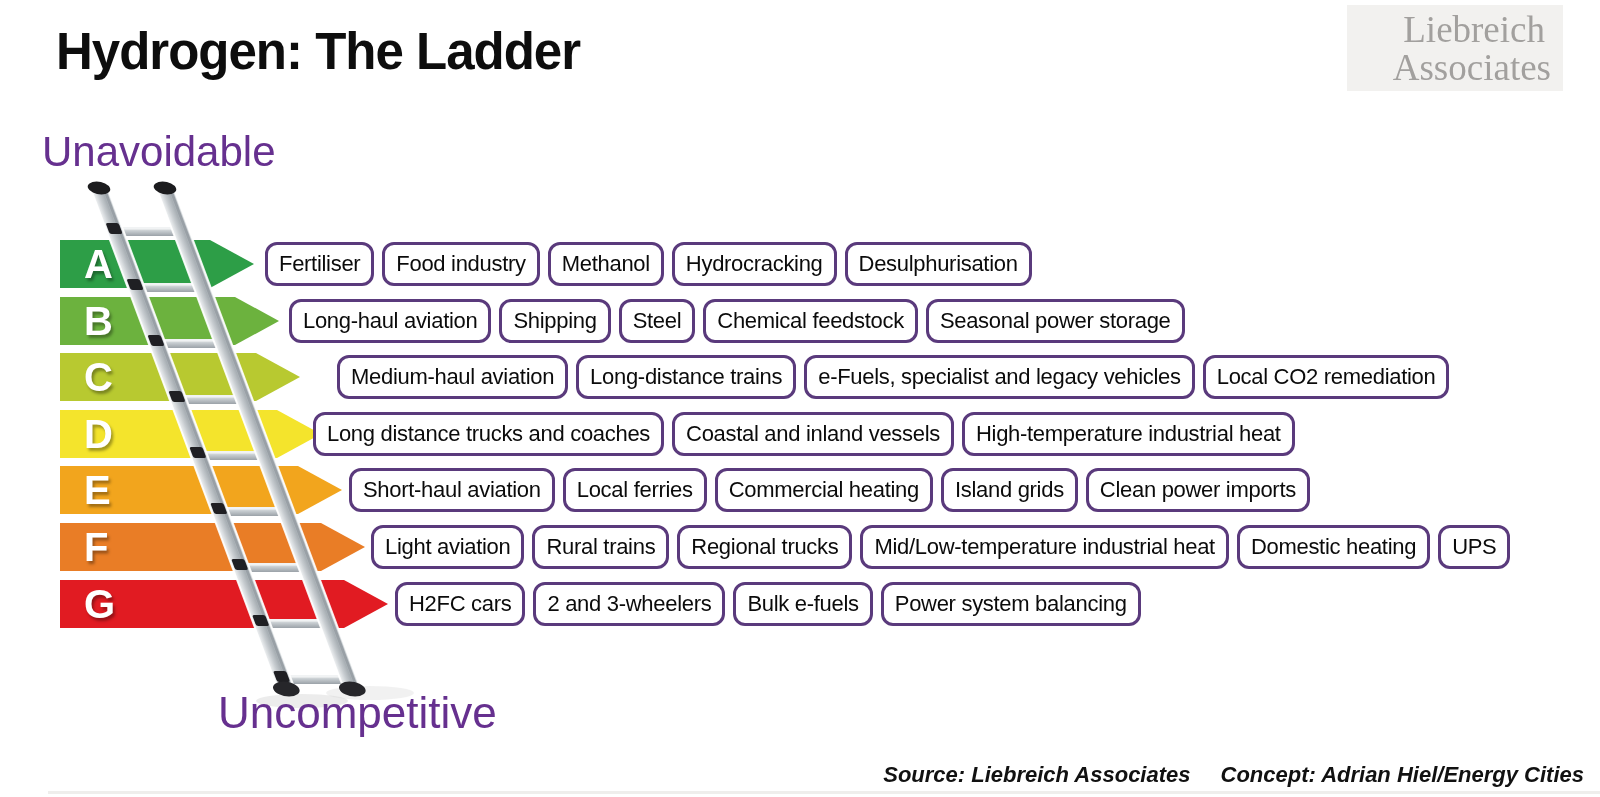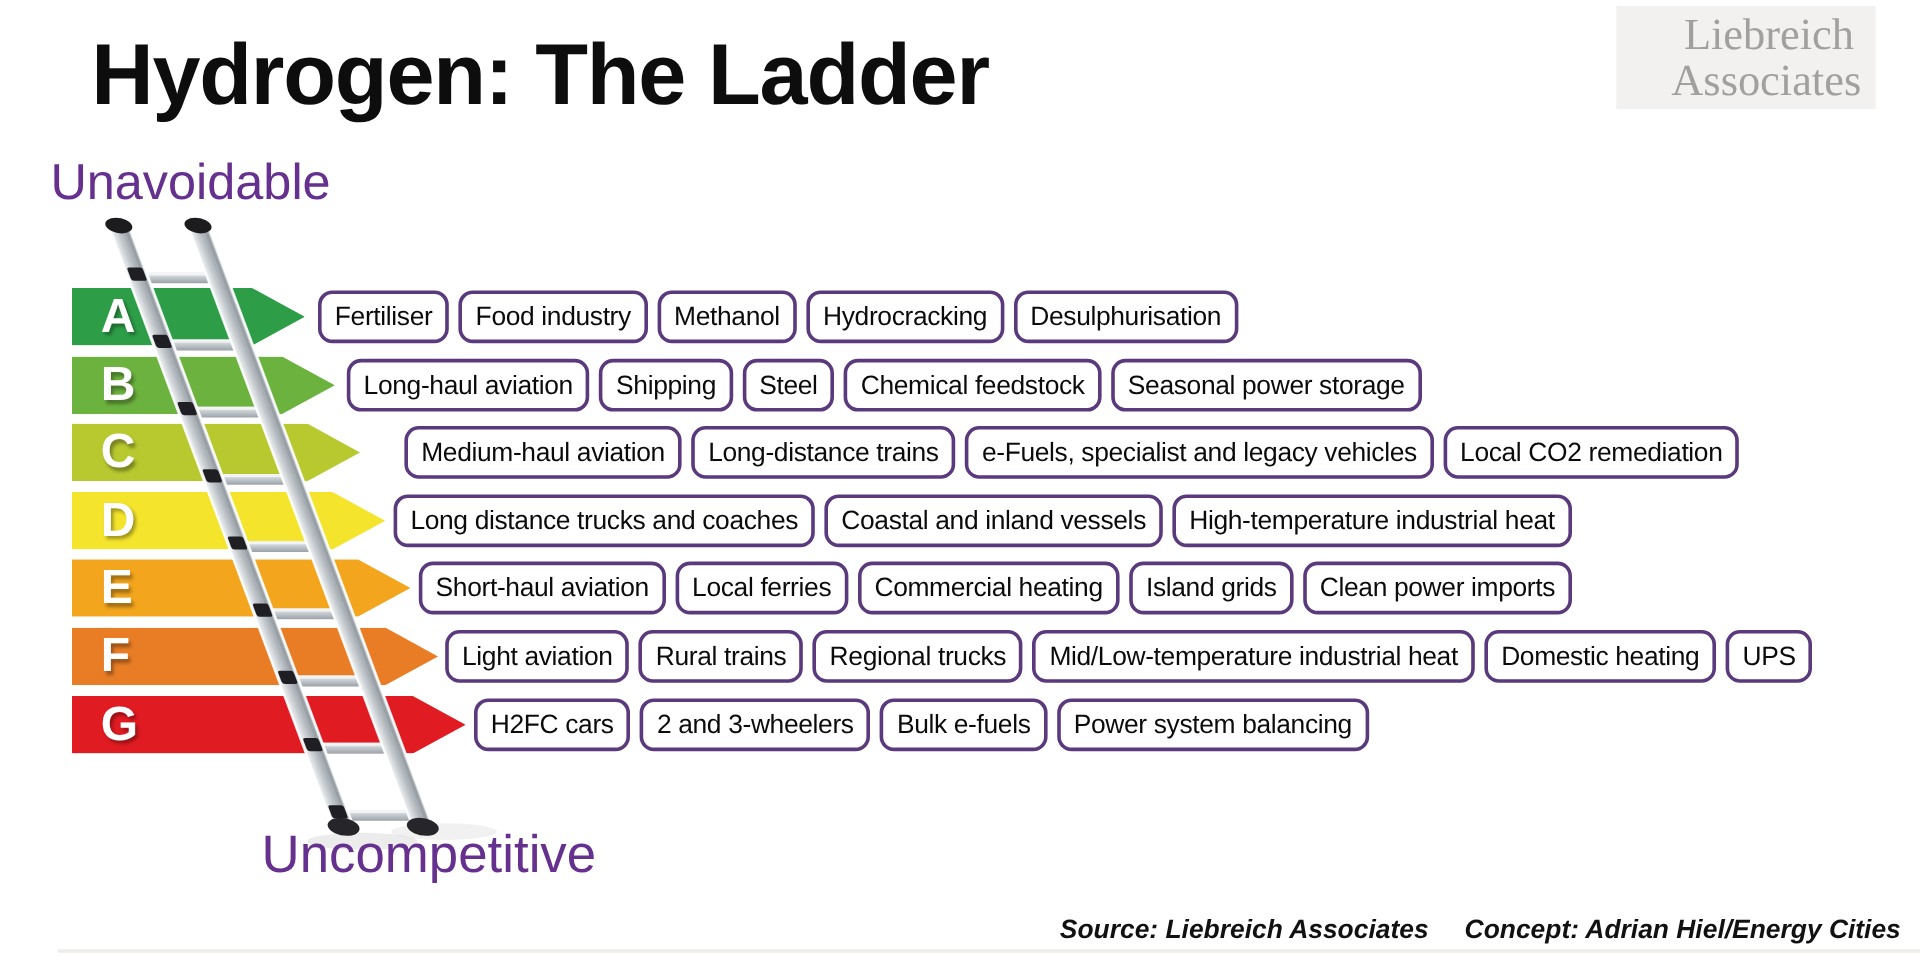--- a/index.html
+++ b/index.html
@@ -1,21 +1,21 @@
 <!DOCTYPE html>
 <html><head>
 <meta charset="utf-8">
 <style>
   html,body{margin:0;padding:0;background:#ffffff;}
   .canvas{
     position:relative;width:1600px;height:797px;background:#ffffff;overflow:hidden;
     font-family:"Liberation Sans",sans-serif;
   }
   .title{
-    position:absolute;left:76px;top:22px;font-size:72px;font-weight:700;
+    position:absolute;left:56px;top:22px;font-size:51px;font-weight:700;
     letter-spacing:-1px;color:#0d0d0d;white-space:nowrap;
   }
   .logo{
     position:absolute;right:37px;top:5px;width:216px;height:86px;background:#f2f1ef;
     font-family:"Liberation Serif",serif;color:#a2a09e;text-align:right;
     box-sizing:border-box;padding:6px 12px 0 0;line-height:38px;font-size:37px;
   }
   .logo .l1{display:block;padding-right:6px;}
   .logo .l2{display:block;}
   .axis-label{
@@ -100,21 +100,21 @@
           <div class="pill">Medium-haul aviation</div>
           <div class="pill">Long-distance trains</div>
           <div class="pill">e-Fuels, specialist and legacy vehicles</div>
           <div class="pill">Local CO2 remediation</div>
         </div>
       </div>
       <div class="row" style="top: 410px;">
         <div class="arrow" style="width: 261px; background: rgb(244, 228, 44);">
           <span class="grade">D</span>
         </div>
-        <div class="pills" style="left: 328px;">
+        <div class="pills" style="left: 313px;">
           <div class="pill">Long distance trucks and coaches</div>
           <div class="pill">Coastal and inland vessels</div>
           <div class="pill">High-temperature industrial heat</div>
         </div>
       </div>
       <div class="row" style="top: 466px;">
         <div class="arrow" style="width: 282px; background: rgb(242, 165, 29);">
           <span class="grade">E</span>
         </div>
         <div class="pills" style="left: 349px;">

